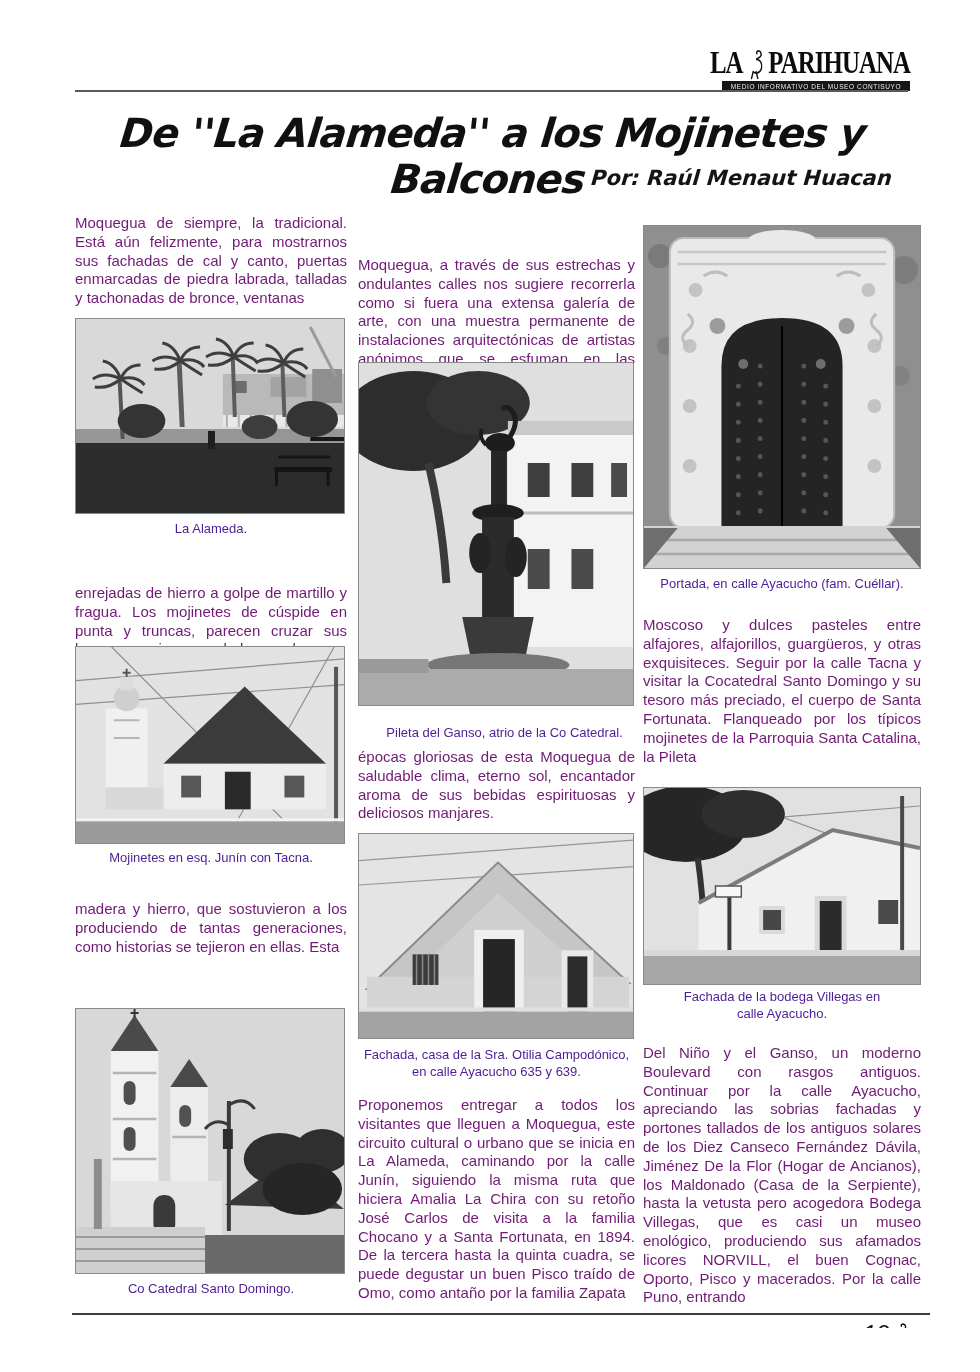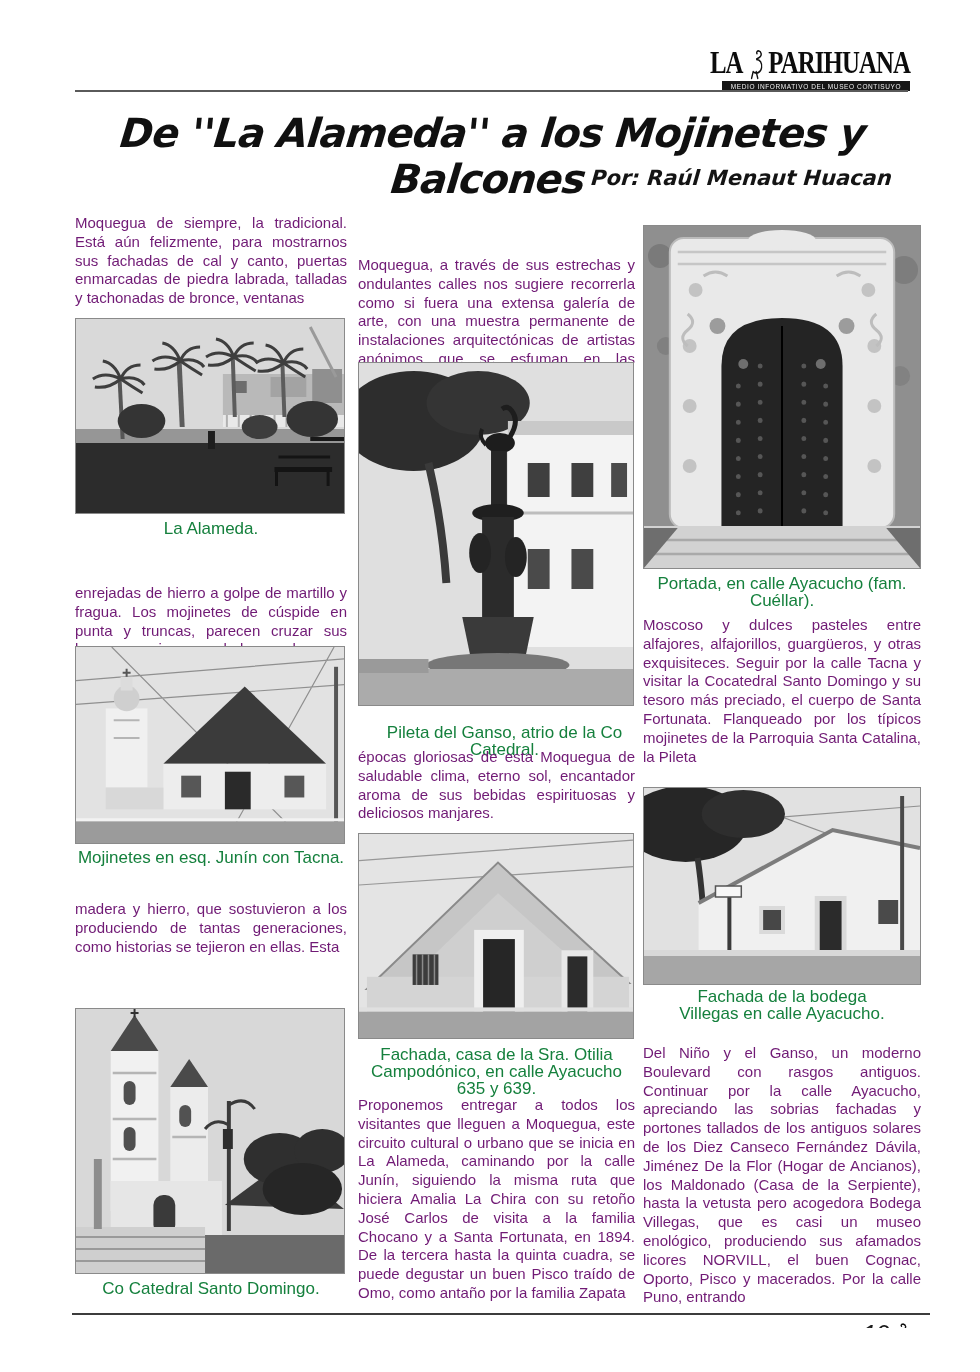--- a/index.html
+++ b/index.html
@@ -30,21 +30,21 @@
     position:absolute; left:480px; top:166px; width:412px; text-align:right;
     font-family:"DejaVu Sans", sans-serif; font-style:italic; font-weight:bold;
     font-size:21px; color:#141414; transform:skewX(-5deg);
   }
   
   .para {
     position:absolute; font-size:15px; line-height:18.8px; text-align:justify;
     color:#701a75;
   }
   .caption {
-    position:absolute; font-size:17px; line-height:17px; text-align:center; color:#15803d;
+    position:absolute; font-size:13px; line-height:17px; text-align:center; color:#4c1d95;
   }
   .photo {
     position:absolute; border:1px solid #8a8a8a; background:#dcdcdc; overflow:hidden;
   }
   .photo svg { display:block; width:100%; height:100%; }
   
   .footer-rule { position:absolute; left:72px; top:1313px; width:858px; height:2px; background:#3c3c3c; }
   .pagenum {
     position:absolute; left:790px; top:1320px; width:120px;
     display:flex; align-items:center; justify-content:flex-end; 

